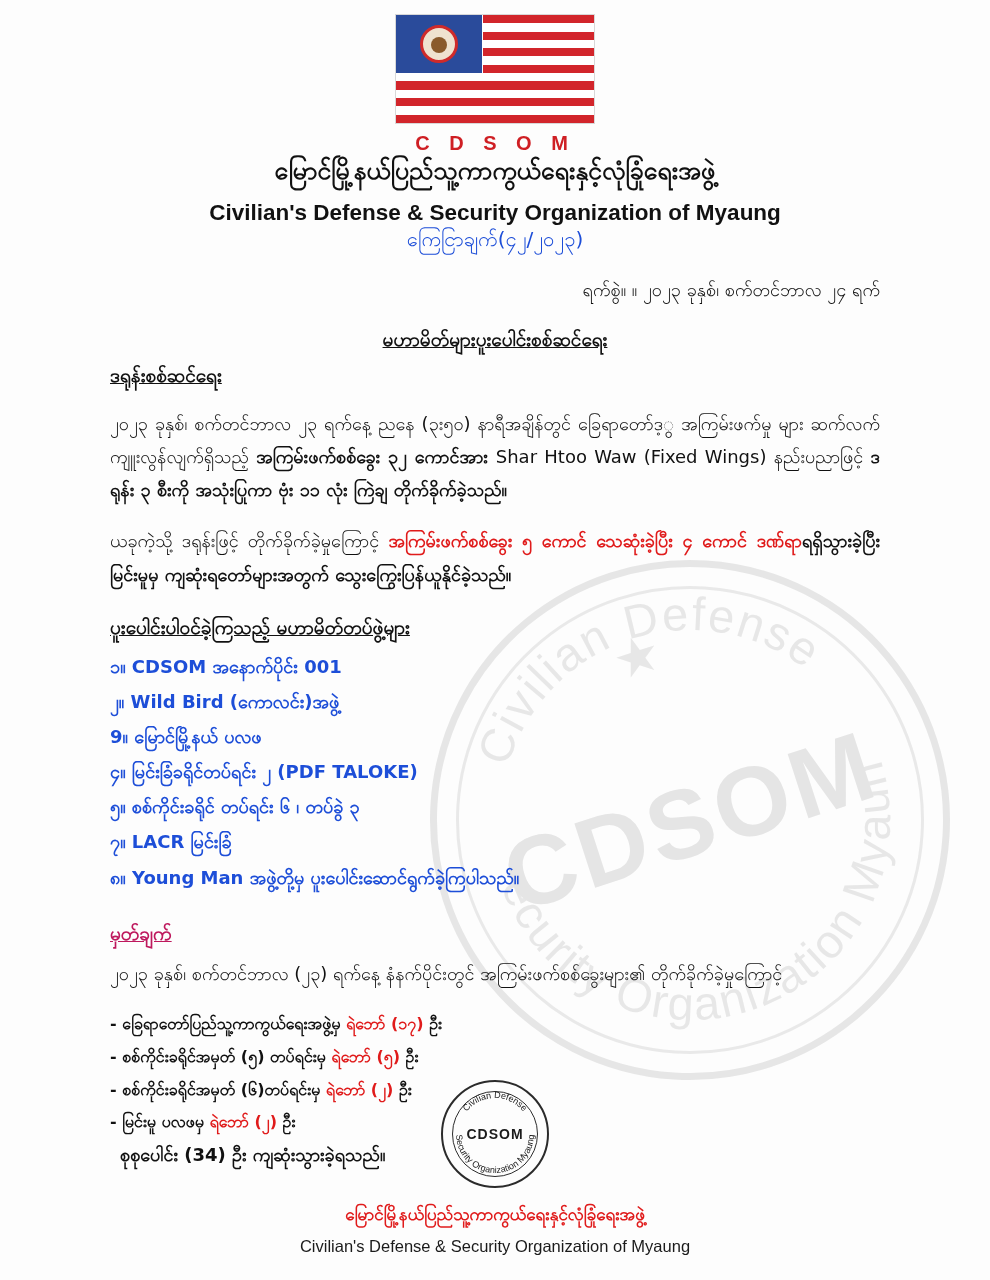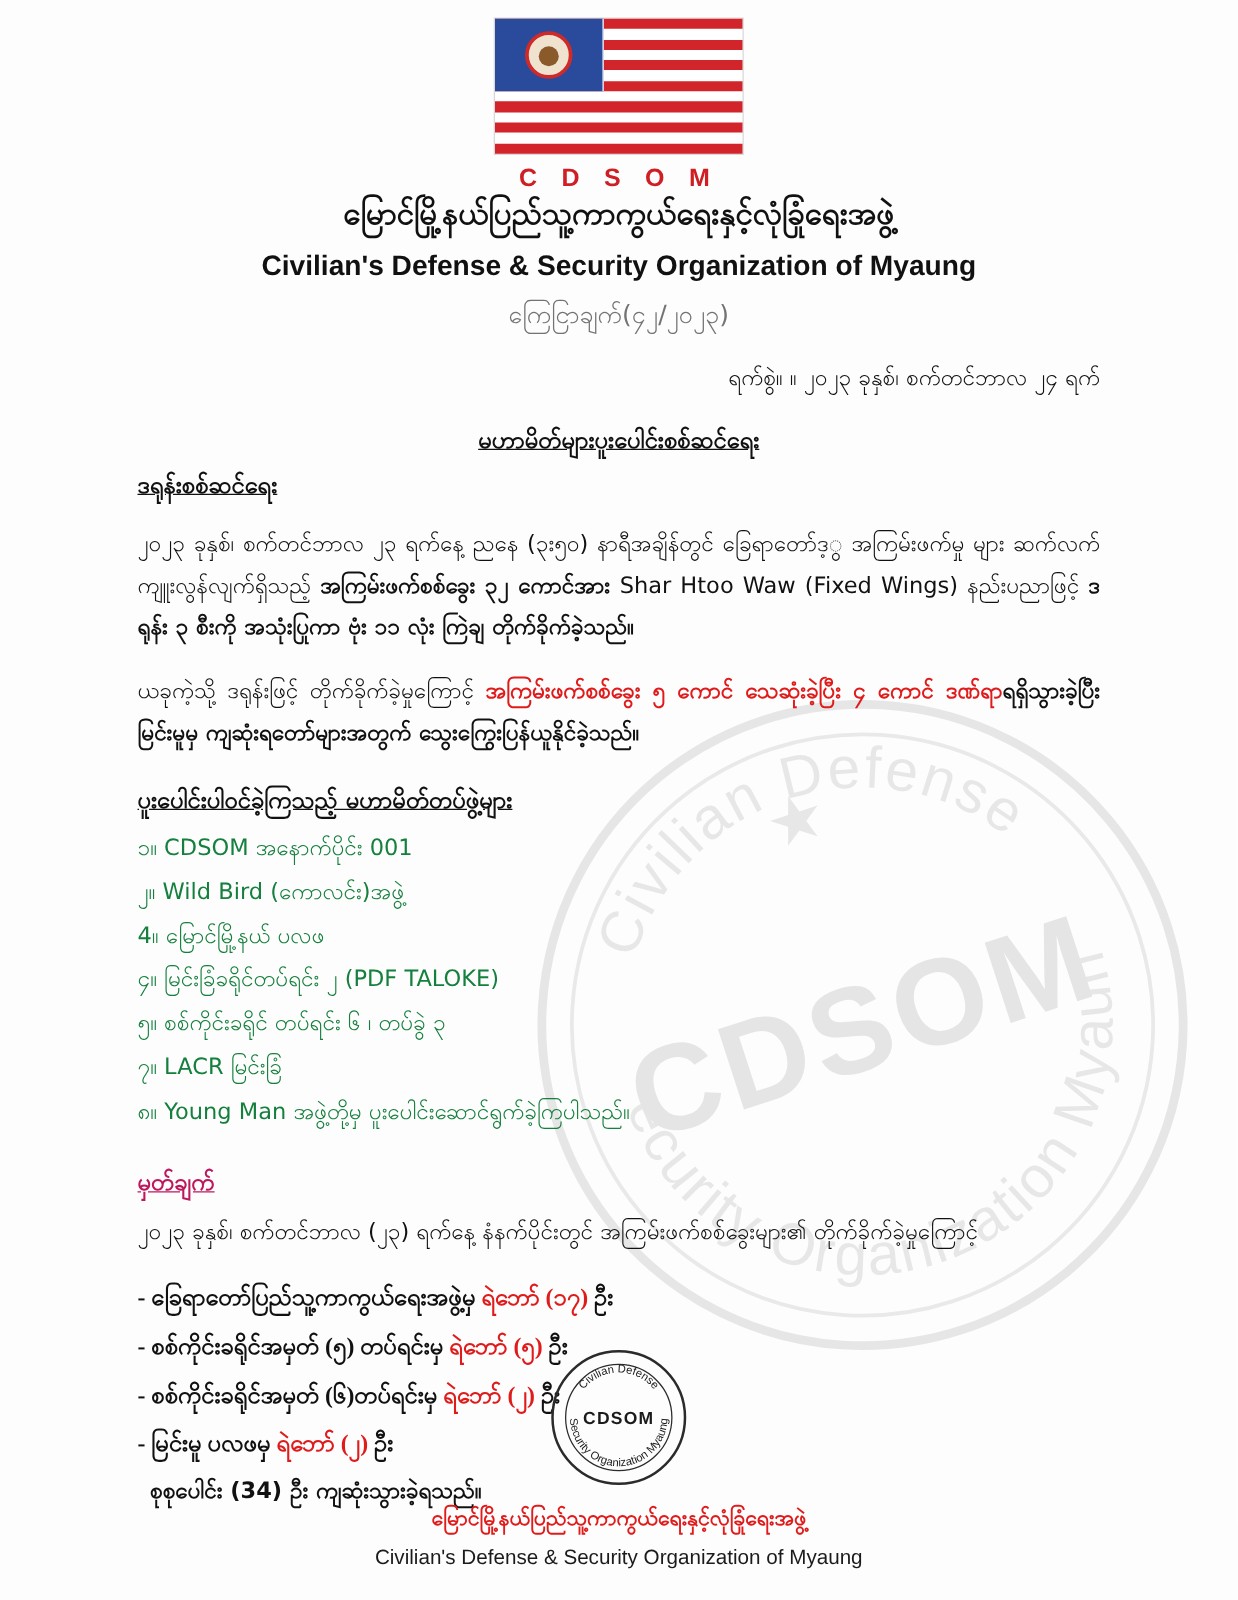--- a/index.html
+++ b/index.html
@@ -153,24 +153,23 @@
   }
   .title-en {
     margin-top: 10px;
     text-align: center;
     font-size: 22.5px;
     font-weight: bold;
     color: #111;
     font-family: "Liberation Sans", sans-serif;
   }
   .announce-no {
-    margin-top: 12px;
     text-align: center;
     font-size: 20px;
-    color: #737373;
+    color: #1d4ed8;
   }
   .datestamp {
     margin-top: 22px;
     text-align: right;
     font-size: 18px;
     color: #111;
   }
   .heading-center {
     margin-top: 22px;
     text-align: center;
@@ -203,40 +202,40 @@
     text-decoration: underline;
   }
   .unit-list {
     margin: 6px 0 0 0;
     padding: 0;
     list-style: none;
   }
   .unit-list li {
     font-size: 18px;
     line-height: 1.95;
-    color: #15803d;
+    color: #1d4ed8;
+    font-weight: bold;
   }
   .note-head {
     margin-top: 26px;
     font-size: 19px;
     font-weight: bold;
     color: #be185d;
     text-decoration: underline;
   }
   .casualty-list {
     margin: 4px 0 0 0;
     padding: 0;
     list-style: none;
   }
   .casualty-list li {
-    font-size: 19px;
+    font-size: 16px;
     line-height: 2.05;
     color: #111;
     font-weight: bold;
-    font-family: Liberation Serif, serif;
   }
   .casualty-total {
     margin-top: 4px;
     padding-left: 10px;
     font-size: 18px;
     font-weight: bold;
     color: #111;
   }
   
   .seal-wrap {
@@ -352,21 +351,21 @@
     </p>
 
     <p class="para">
       <span>ယခုကဲ့သို့ ဒရုန်းဖြင့် တိုက်ခိုက်ခဲ့မှုကြောင့် </span><span class="red">အကြမ်းဖက်စစ်ခွေး ၅ ကောင် သေဆုံးခဲ့ပြီး ၄ ကောင် ဒဏ်ရာ</span><span class="b">ရရှိသွားခဲ့ပြီး မြင်းမူမှ ကျဆုံးရတော်များအတွက် သွေးကြွေးပြန်ယူနိုင်ခဲ့သည်။</span>
     </p>
 
     <div class="section-head">ပူးပေါင်းပါဝင်ခဲ့ကြသည့် မဟာမိတ်တပ်ဖွဲ့များ</div>
     <ul class="unit-list">
       <li>၁။ CDSOM အနောက်ပိုင်း 001</li>
       <li>၂။ Wild Bird (ကောလင်း)အဖွဲ့</li>
-      <li>4။ မြောင်မြို့နယ် ပလဖ</li>
+      <li>9။ မြောင်မြို့နယ် ပလဖ</li>
       <li>၄။ မြင်းခြံခရိုင်တပ်ရင်း ၂ (PDF TALOKE)</li>
       <li>၅။ စစ်ကိုင်းခရိုင် တပ်ရင်း ၆ ၊ တပ်ခွဲ ၃</li>
       <li>၇။ LACR မြင်းခြံ</li>
       <li>၈။ Young Man အဖွဲ့တို့မှ ပူးပေါင်းဆောင်ရွက်ခဲ့ကြပါသည်။</li>
     </ul>
 
     <div class="note-head">မှတ်ချက်</div>
     <p class="para" style="margin-top:8px">၂၀၂၃ ခုနှစ်၊ စက်တင်ဘာလ (၂၃) ရက်နေ့ နံနက်ပိုင်းတွင် အကြမ်းဖက်စစ်ခွေးများ၏ တိုက်ခိုက်ခဲ့မှုကြောင့်</p>
 
     <ul class="casualty-list">

